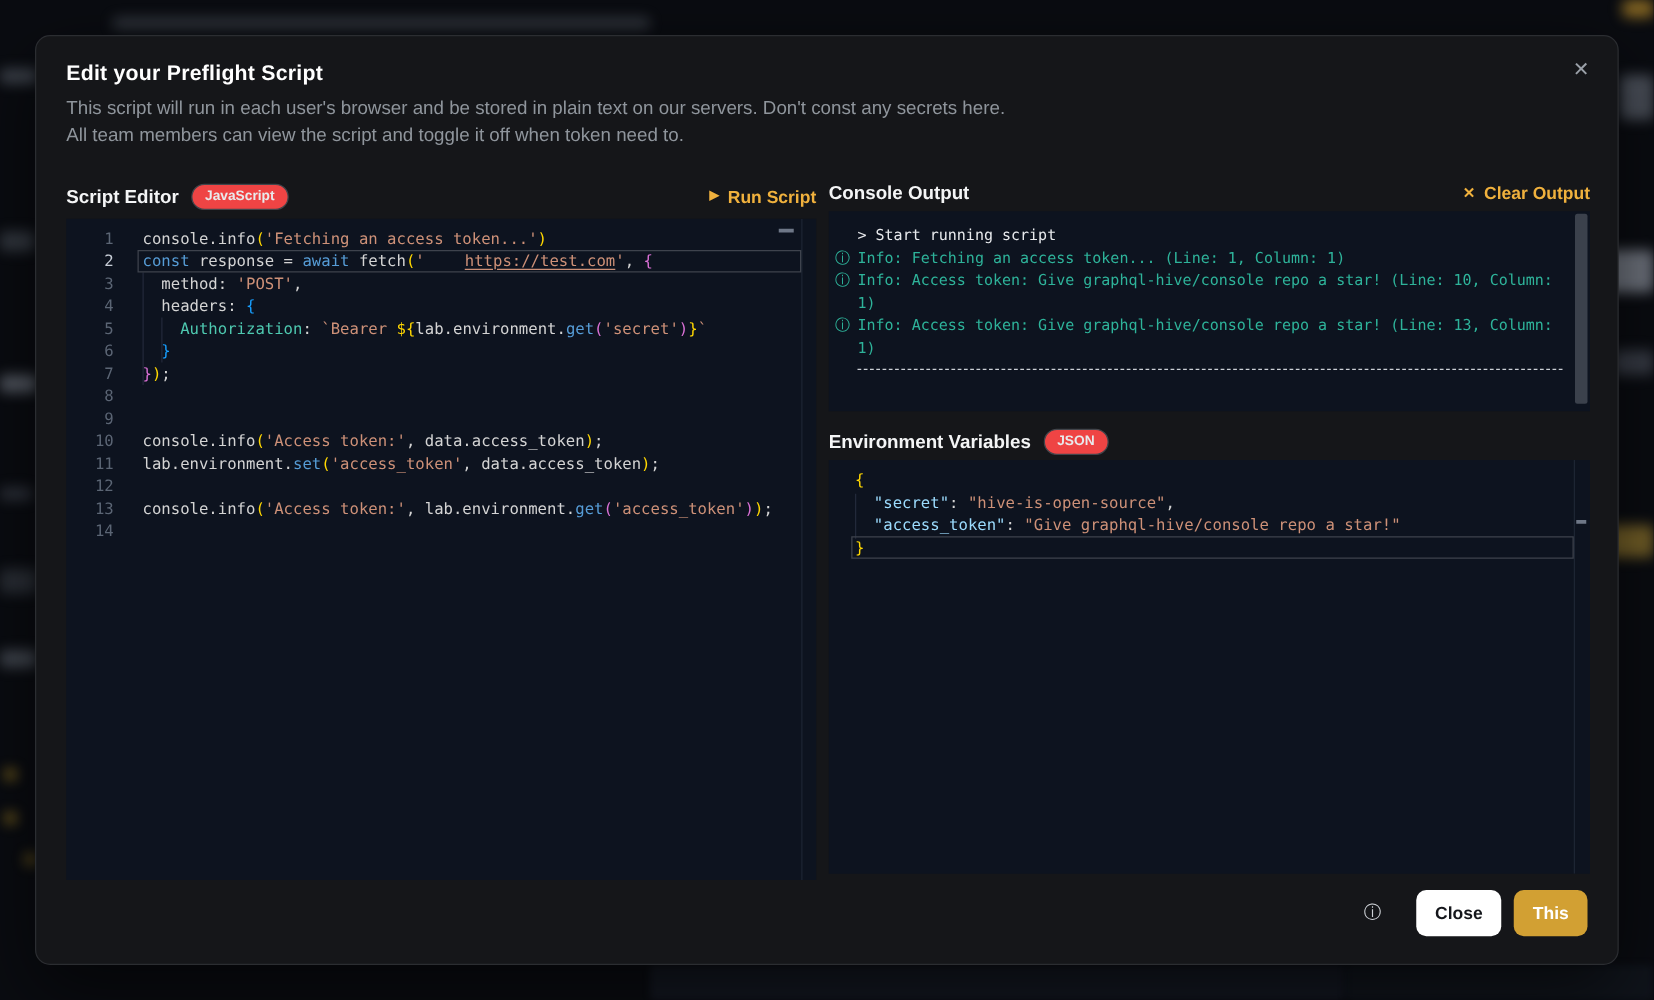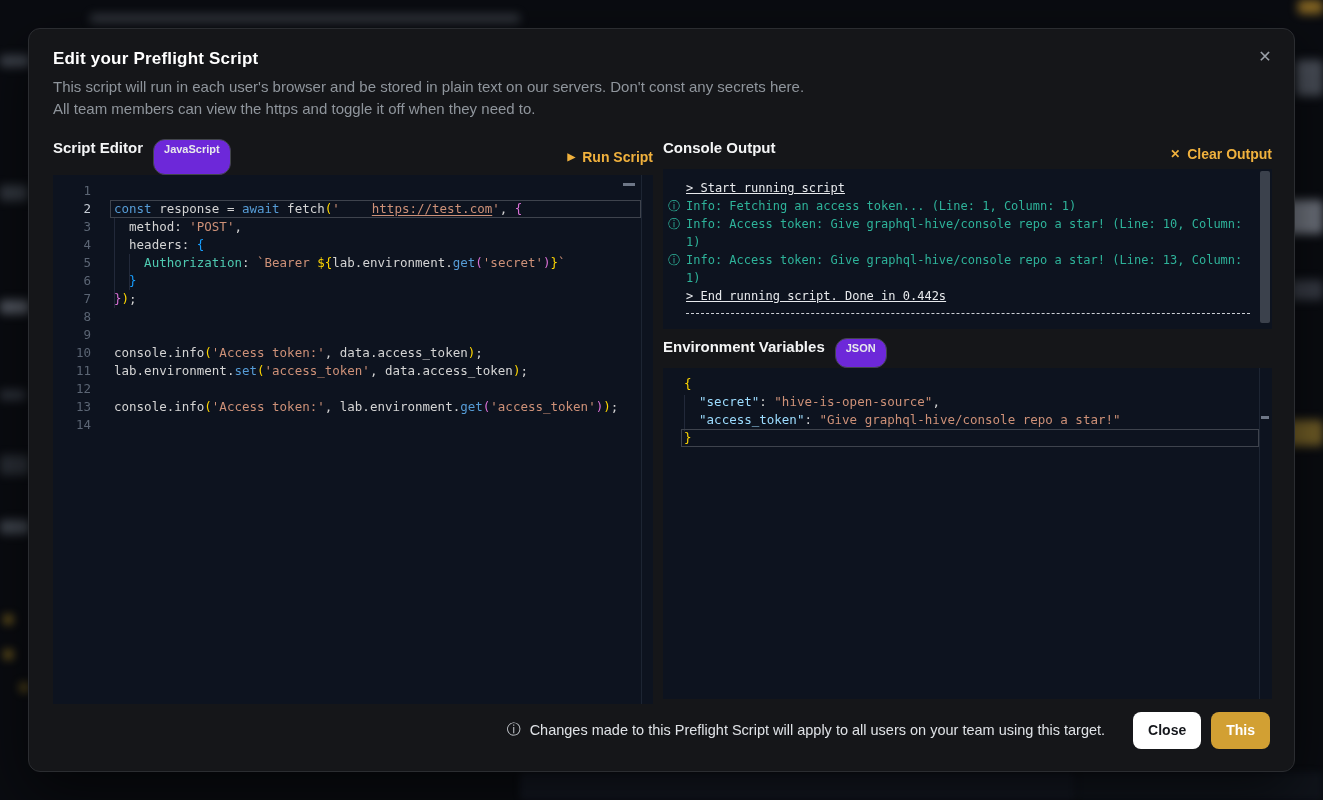--- a/index.html
+++ b/index.html
@@ -12,24 +12,24 @@
 
   
   .modal { position:absolute; left:28px; top:28px; width:1267px; height:744px;
            background:#151619; border:1px solid #2b2d31; border-radius:12px;
            box-shadow:0 20px 60px rgba(0,0,0,.6); }
   .modal-title { position:absolute; left:24px; top:20px; font-size:17px; font-weight:700; color:#ffffff; letter-spacing:.2px; }
   .modal-desc  { position:absolute; left:24px; top:47px; font-size:15px; line-height:22px; color:#8f959c; }
   .close-x { position:absolute; top:14px; right:16px; width:26px; height:26px; display:flex; align-items:center; justify-content:center;
              color:#9aa0a8; font-size:16px; cursor:pointer; background:none; border:none; }
 
-  .col-header { display:flex; height:36px; }
+  .col-header { display:flex; align-items:center; height:36px; }
   .section-title { font-size:15px; font-weight:700; color:#f4f5f6; }
   .badge { margin-left:10px; padding:3px 10px 4px; border:1px solid #42454b; border-radius:12px;
-           font-size:11px; font-weight:700; color:#e8eaec; background:#6d28d9; }
+           font-size:11px; font-weight:700; color:#e8eaec; background:#ef4444; }
   .accent-btn { margin-left:auto; display:flex; align-items:center; gap:7px; background:none; border:none;
                 color:#f0b13d; font-size:14px; font-weight:700; cursor:pointer; }
   .accent-btn .glyph { font-size:10px; line-height:1; }
 
   .left-col  { position:absolute; left:24px;  top:110px; width:600px; }
   .right-col { position:absolute; left:634px; top:110px; width:609px; }
   .right-col .col-header { height:30px; }
   .env-header { margin-top:9px; }
 
   
@@ -54,21 +54,21 @@
   .mini-dash { position:absolute; height:3px; background:#6e7787; }
   .indent-guide { position:absolute; width:1px; background:#22293a; }
 
   
   .console { position:relative; height:160px; background:#0d131f; overflow:hidden; padding:10px 0 0 4px;
              font-family:"DejaVu Sans Mono", monospace; font-size:12px; line-height:18px; }
   .console-row { display:flex; }
   .console-icon { flex:none; width:19px; padding-left:1px; }
   .console-text { flex:1; white-space:pre-wrap; word-break:break-word; padding-right:16px; }
   .console-row.log  { color:#e8eaed; }
-  .console-row.log .console-text { padding-left:0;text-decoration:underline; }
+  .console-row.log .console-text { padding-left:0; }
   .console-row.info { color:#2eb39a; }
   .console-sep { border-top:1px dashed #ccd0d6; margin:8px 22px 0 19px; }
   .console-scrollbar { position:absolute; top:2px; right:2px; width:10px; height:152px; background:#3b414c; border-radius:2px; }
 
   
   .footer { position:absolute; right:24px; bottom:22px; height:38px; display:flex; align-items:center; gap:10px; }
   .footer-note { display:flex; align-items:center; gap:9px; color:#dfe2e6; font-size:14.5px; margin-right:18px; }
   .footer-note .i-glyph { font-size:14px; color:#cfd3d8; }
   .btn { height:37px; border-radius:8px; border:none; font-size:14px; font-weight:600; cursor:pointer; padding:0 15px; }
   .btn-close { background:#ffffff; color:#14161b; }
@@ -97,39 +97,39 @@
     <div class="blob" style="left:1286px;top:420px; width:37px;  height:26px; background:rgba(202,164,58,.55);"></div>
     <div class="blob" style="left:520px; top:772px; width:556px; height:28px; background:rgba(28,34,48,.5); filter:blur(3px);"></div>
     <div class="blob" style="left:1076px;top:772px; width:247px; height:28px; background:rgba(22,27,38,.5); filter:blur(3px);"></div>
   </div>
 
   <div class="modal">
 
     <div class="modal-title">Edit your Preflight Script</div>
     <div class="modal-desc">
       <div>This script will run in each user's browser and be stored in plain text on our servers. Don't const any secrets here.</div>
-      <div>All team members can view the https and toggle it off when they need to.</div>
+      <div>All team members can view the script and toggle it off when token need to.</div>
     </div>
     <button class="close-x">✕</button>
 
     <div class="left-col">
       <div class="col-header">
         <span class="section-title">Script Editor</span>
         <span class="badge">JavaScript</span>
         <button class="accent-btn">
           <span class="glyph">▶</span>
           <span>Run Script</span>
         </button>
       </div>
       <div class="editor script-editor" id="script-lines">
         <div class="indent-guide" style="left:61px; top:43px;  height:90px;"></div>
         <div class="indent-guide" style="left:76px; top:79px;  height:36px;"></div>
         <div class="v-rule" style="left:588px;"></div>
         <div class="mini-dash" style="left:570px; top:8px; width:12px;"></div>
-      <div class="code-line"><span class="gutter">1</span></div>
+      <div class="code-line"><span class="gutter">1</span><span class="code-content"><span class="tk-fg">console.info</span><span class="tk-b1">(</span><span class="tk-str">'Fetching an access token...'</span><span class="tk-b1">)</span></span></div>
           <div class="code-line active"><span class="gutter g-active">2</span><span class="code-content"><span class="tk-kw">const</span><span class="tk-fg"> response = </span><span class="tk-kw">await</span><span class="tk-fg"> fetch</span><span class="tk-b1">(</span><span class="tk-str">'</span><span class="tk-strU">https://test.com</span><span class="tk-str">'</span><span class="tk-fg">, </span><span class="tk-b2">{</span></span></div>
           <div class="code-line"><span class="gutter">3</span><span class="code-content"><span class="tk-fg">  method: </span><span class="tk-str">'POST'</span><span class="tk-fg">,</span></span></div>
           <div class="code-line"><span class="gutter">4</span><span class="code-content"><span class="tk-fg">  headers: </span><span class="tk-b3">{</span></span></div>
           <div class="code-line"><span class="gutter">5</span><span class="code-content"><span class="tk-fg">    </span><span class="tk-type">Authorization</span><span class="tk-fg">: </span><span class="tk-str">`Bearer </span><span class="tk-b1">${</span><span class="tk-fg">lab.environment.</span><span class="tk-kw">get</span><span class="tk-b2">(</span><span class="tk-str">'secret'</span><span class="tk-b2">)</span><span class="tk-b1">}</span><span class="tk-str">`</span></span></div>
           <div class="code-line"><span class="gutter">6</span><span class="code-content"><span class="tk-fg">  </span><span class="tk-b3">}</span></span></div>
           <div class="code-line"><span class="gutter">7</span><span class="code-content"><span class="tk-b2">}</span><span class="tk-b1">)</span><span class="tk-fg">;</span></span></div>
           <div class="code-line"><span class="gutter">8</span></div>
           <div class="code-line"><span class="gutter">9</span><span class="code-content"></span></div>
           <div class="code-line"><span class="gutter">10</span><span class="code-content"><span class="tk-fg">console.info</span><span class="tk-b1">(</span><span class="tk-str">'Access token:'</span><span class="tk-fg">, data.access_token</span><span class="tk-b1">)</span><span class="tk-fg">;</span></span></div>
           <div class="code-line"><span class="gutter">11</span><span class="code-content"><span class="tk-fg">lab.environment.</span><span class="tk-kw">set</span><span class="tk-b1">(</span><span class="tk-str">'access_token'</span><span class="tk-fg">, data.access_token</span><span class="tk-b1">)</span><span class="tk-fg">;</span></span></div>
@@ -158,24 +158,20 @@
             <span class="console-text">Info: Fetching an access token... (Line: 1, Column: 1)</span>
           </div>
           <div class="console-row info">
             <span class="console-icon">ⓘ</span>
             <span class="console-text">Info: Access token: Give graphql-hive/console repo a star! (Line: 10, Column: 1)</span>
           </div>
           <div class="console-row info">
             <span class="console-icon">ⓘ</span>
             <span class="console-text">Info: Access token: Give graphql-hive/console repo a star! (Line: 13, Column: 1)</span>
           </div>
-          <div class="console-row log">
-            <span class="console-icon"></span>
-            <span class="console-text">&gt; End running script. Done in 0.442s</span>
-          </div>
           <div class="console-sep"></div>
         </div>
 
       <div class="col-header env-header">
         <span class="section-title">Environment Variables</span>
         <span class="badge">JSON</span>
       </div>
       <div class="editor env-editor" id="env-lines">
         <div class="indent-guide" style="left:21px; top:27px; height:36px;"></div>
         <div class="v-rule" style="left:596px;"></div>
@@ -183,20 +179,19 @@
       <div class="code-line"><span class="code-content"><span class="tk-b1">{</span></span></div>
           <div class="code-line"><span class="code-content"><span class="tk-fg">  </span><span class="tk-key">"secret"</span><span class="tk-fg">: </span><span class="tk-str">"hive-is-open-source"</span><span class="tk-fg">,</span></span></div>
           <div class="code-line"><span class="code-content"><span class="tk-fg">  </span><span class="tk-key">"access_token"</span><span class="tk-fg">: </span><span class="tk-str">"Give graphql-hive/console repo a star!"</span></span></div>
           <div class="code-line active"><span class="code-content"><span class="tk-b1">}</span></span></div>
         </div>
     </div>
 
     <div class="footer">
       <div class="footer-note">
         <span class="i-glyph">ⓘ</span>
-        <span>Changes made to this Preflight Script will apply to all users on your team using this target.</span>
       </div>
       <button class="btn btn-close">Close</button>
       <button class="btn btn-save">This</button>
     </div>
 
   </div>
 </div>
 
 </body></html>

